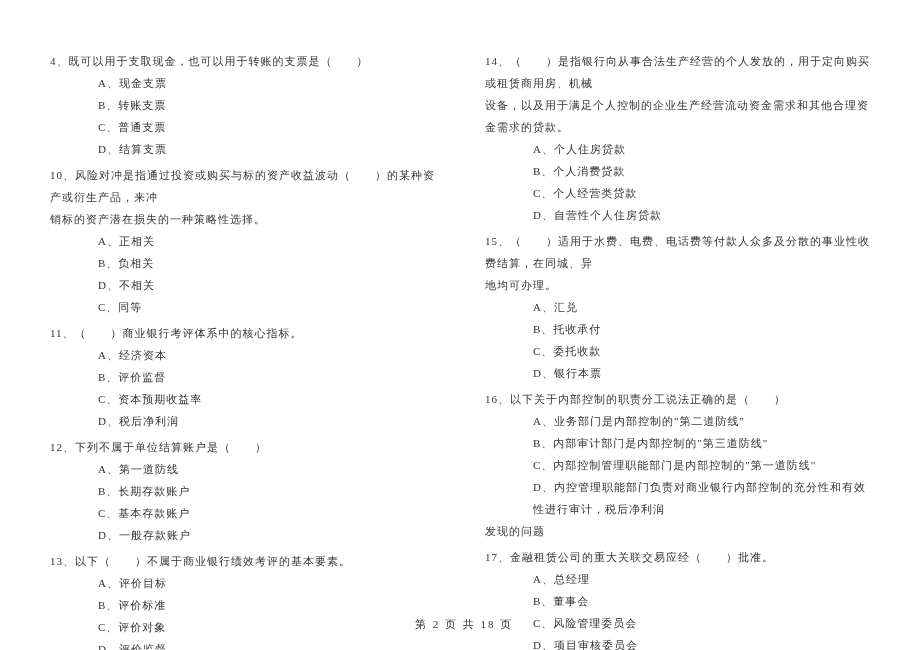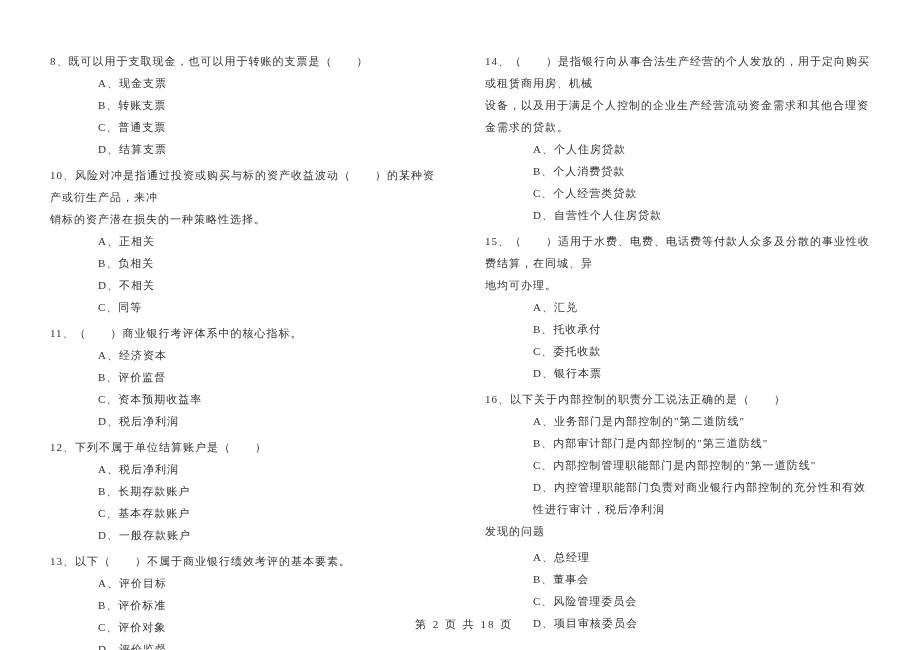--- a/index.html
+++ b/index.html
@@ -50,21 +50,21 @@
     }
   </style>
 </head>
 <body>
 
 <div class="content">
 
   <div class="column">
 
     <div class="question">
-      <div class="q-stem">8、既可以用于支取现金，也可以用于转账的支票是（　　）</div>
+      <div class="q-stem">4、既可以用于支取现金，也可以用于转账的支票是（　　）</div>
       <div class="option">A、现金支票</div>
       <div class="option">B、转账支票</div>
       <div class="option">C、普通支票</div>
       <div class="option">D、结算支票</div>
     </div>
 
     <div class="question">
       <div class="q-stem">10、风险对冲是指通过投资或购买与标的资产收益波动（　　）的某种资产或衍生产品，来冲</div>
       <div class="q-stem-cont">销标的资产潜在损失的一种策略性选择。</div>
       <div class="option">A、正相关</div>
@@ -76,21 +76,21 @@
     <div class="question">
       <div class="q-stem">11、（　　）商业银行考评体系中的核心指标。</div>
       <div class="option">A、经济资本</div>
       <div class="option">B、评价监督</div>
       <div class="option">C、资本预期收益率</div>
       <div class="option">D、税后净利润</div>
     </div>
 
     <div class="question">
       <div class="q-stem">12、下列不属于单位结算账户是（　　）</div>
-      <div class="option">A、税后净利润</div>
+      <div class="option">A、第一道防线</div>
       <div class="option">B、长期存款账户</div>
       <div class="option">C、基本存款账户</div>
       <div class="option">D、一般存款账户</div>
     </div>
 
     <div class="question">
       <div class="q-stem">13、以下（　　）不属于商业银行绩效考评的基本要素。</div>
       <div class="option">A、评价目标</div>
       <div class="option">B、评价标准</div>
       <div class="option">C、评价对象</div>
@@ -122,20 +122,21 @@
     <div class="question">
       <div class="q-stem">16、以下关于内部控制的职责分工说法正确的是（　　）</div>
       <div class="option">A、业务部门是内部控制的"第二道防线"</div>
       <div class="option">B、内部审计部门是内部控制的"第三道防线"</div>
       <div class="option">C、内部控制管理职能部门是内部控制的"第一道防线"</div>
       <div class="option">D、内控管理职能部门负责对商业银行内部控制的充分性和有效性进行审计，税后净利润</div>
       <div class="q-stem-cont">发现的问题</div>
     </div>
 
     <div class="question">
+      <div class="q-stem">17、金融租赁公司的重大关联交易应经（　　）批准。</div>
       <div class="option">A、总经理</div>
       <div class="option">B、董事会</div>
       <div class="option">C、风险管理委员会</div>
       <div class="option">D、项目审核委员会</div>
     </div>
 
   </div>
 
 </div>
 

